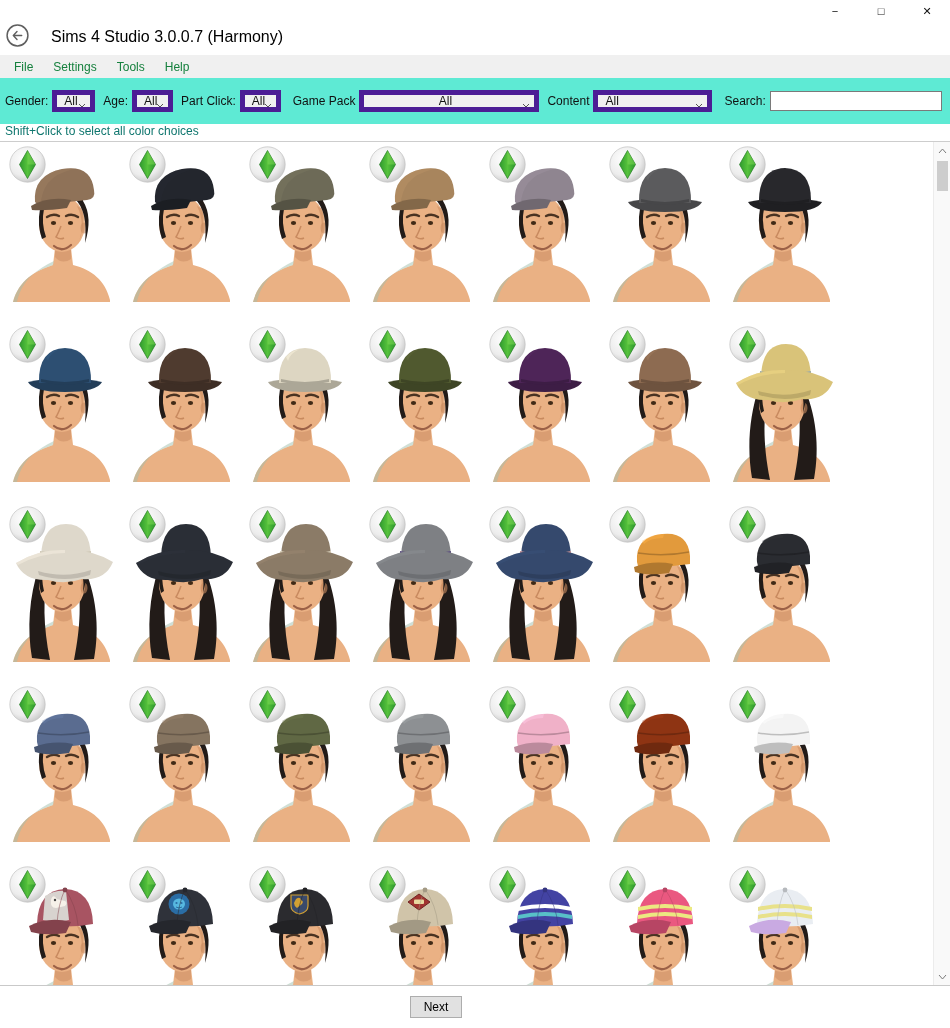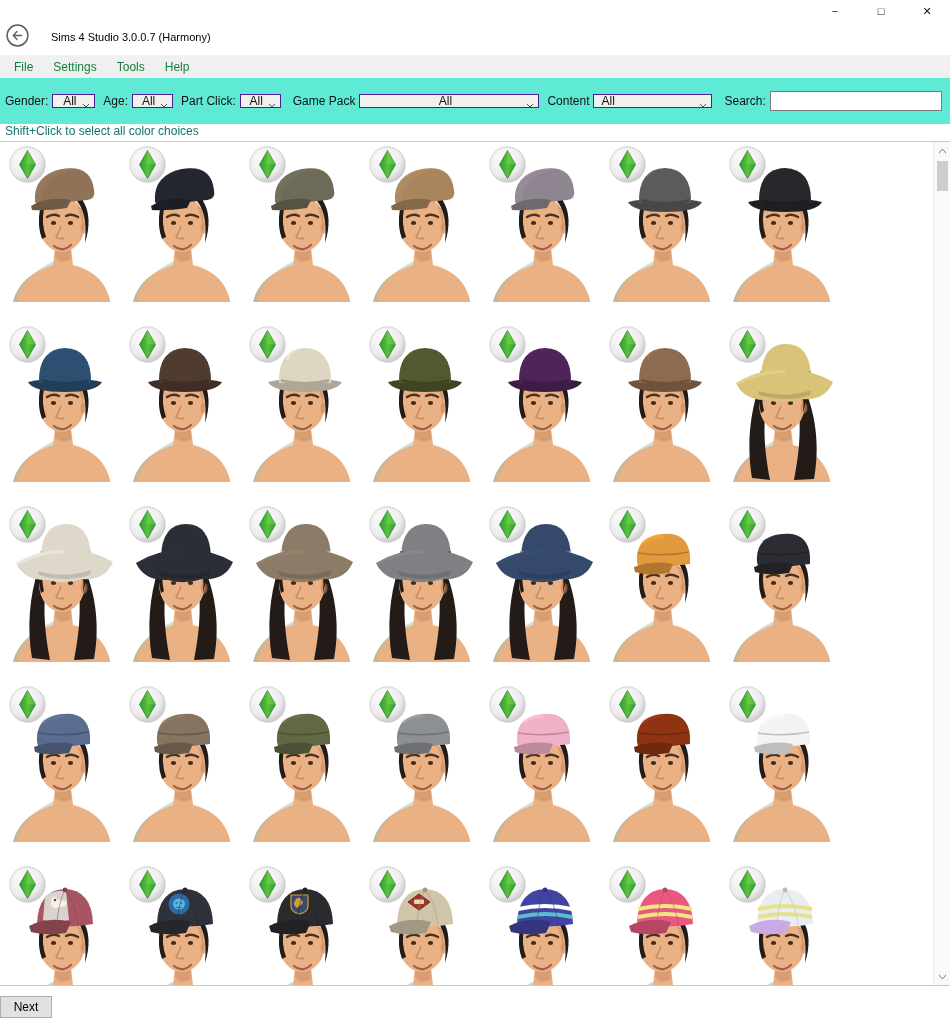--- a/index.html
+++ b/index.html
@@ -4,30 +4,30 @@
 <style>
   *{box-sizing:border-box;margin:0;padding:0}
   html,body{width:950px;height:1028px;overflow:hidden}
   body{position:relative;background:#fff;font-family:"Liberation Sans",sans-serif;font-size:12px;color:#111}
 
   
   .winctrls{position:absolute;top:0;right:0;display:flex;z-index:5}
   .winbtn{width:46px;height:22px;display:flex;align-items:center;justify-content:center;font-size:11px;color:#111;background:#fff;cursor:default}
   .titlebar{position:absolute;top:22px;left:0;right:0;height:30px;display:flex;align-items:center}
   .backbtn{margin-left:5px;width:24px;height:24px;display:flex;align-items:center;justify-content:center}
-  .apptitle{margin-left:22px;font-size:11px;color:#000}
+  .apptitle{margin-left:22px;font-size:16px;color:#000}
 
   
   .menubar{position:absolute;top:55px;left:0;right:0;height:23px;background:#f0f0f0;display:flex;align-items:center;padding-left:4px}
   .menu-item{padding:0 10px;height:100%;display:flex;align-items:center;color:#15803d}
 
   
   .filterbar{position:absolute;top:78px;left:0;right:0;height:46px;background:#5eead4;display:flex;align-items:center;padding-left:5px;white-space:nowrap}
   .flabel{margin:0 4px 0 0}
-  .combo{height:14px;background:#f0f0f0;border:1px solid #4c1d95;display:inline-flex;align-items:center;position:relative;padding:0 15px 0 7px;margin-right:8px}
+  .combo{height:22px;background:#f0f0f0;border:5px solid #4c1d95;display:inline-flex;align-items:center;position:relative;padding:0 15px 0 7px;margin-right:8px}
   .combo .val{flex:1}
   .combo.center .val{text-align:center}
   .combo .chev{position:absolute;right:4px;top:8px;line-height:0}
   .search-input{width:172px;height:20px;border:1px solid #7a7a7a;background:#fff;font-family:inherit;font-size:12px;padding:0 4px}
 
   .hint{position:absolute;top:124px;left:5px;font-size:12px;color:#0f766e}
 
   
   .content{position:absolute;top:141px;left:0;right:0;bottom:42px;border-top:1px solid #cdcdcd;border-bottom:1px solid #c9c9c9;background:#fff;overflow:hidden}
   .gridwrap{position:absolute;top:0;left:0;right:17px;bottom:0;overflow:hidden}
@@ -36,21 +36,21 @@
   .portrait{position:absolute;top:0;left:0;width:107px;height:153px}
   .badge{position:absolute;top:-3px;left:1px;width:37px;height:37px;pointer-events:none}
 
   
   .scrollbar{position:absolute;top:0;right:0;bottom:0;width:17px;background:#f9f9f9;border-left:1px solid #ececec;display:flex;flex-direction:column;align-items:center}
   .sb-btn{height:17px;width:17px;display:flex;align-items:center;justify-content:center}
   .sb-thumb{width:11px;height:30px;background:#cdcdcd;margin-top:2px}
   .sb-space{flex:1}
 
   
-  .footer{position:absolute;left:0;right:0;bottom:0;height:42px;background:#fff;display:flex;align-items:center;justify-content:flex-start;padding-right:78px}
+  .footer{position:absolute;left:0;right:0;bottom:0;height:42px;background:#fff;display:flex;align-items:center;justify-content:center;padding-right:78px}
   .next-btn{width:52px;height:22px;background:#e1e1e1;border:1px solid #adadad;font-family:inherit;font-size:12px;color:#000;cursor:pointer}
 </style>
 </head>
 <body>
 
 <div class="winctrls">
   <div class="winbtn">−</div>
   <div class="winbtn">□</div>
   <div class="winbtn">✕</div>
 </div>

